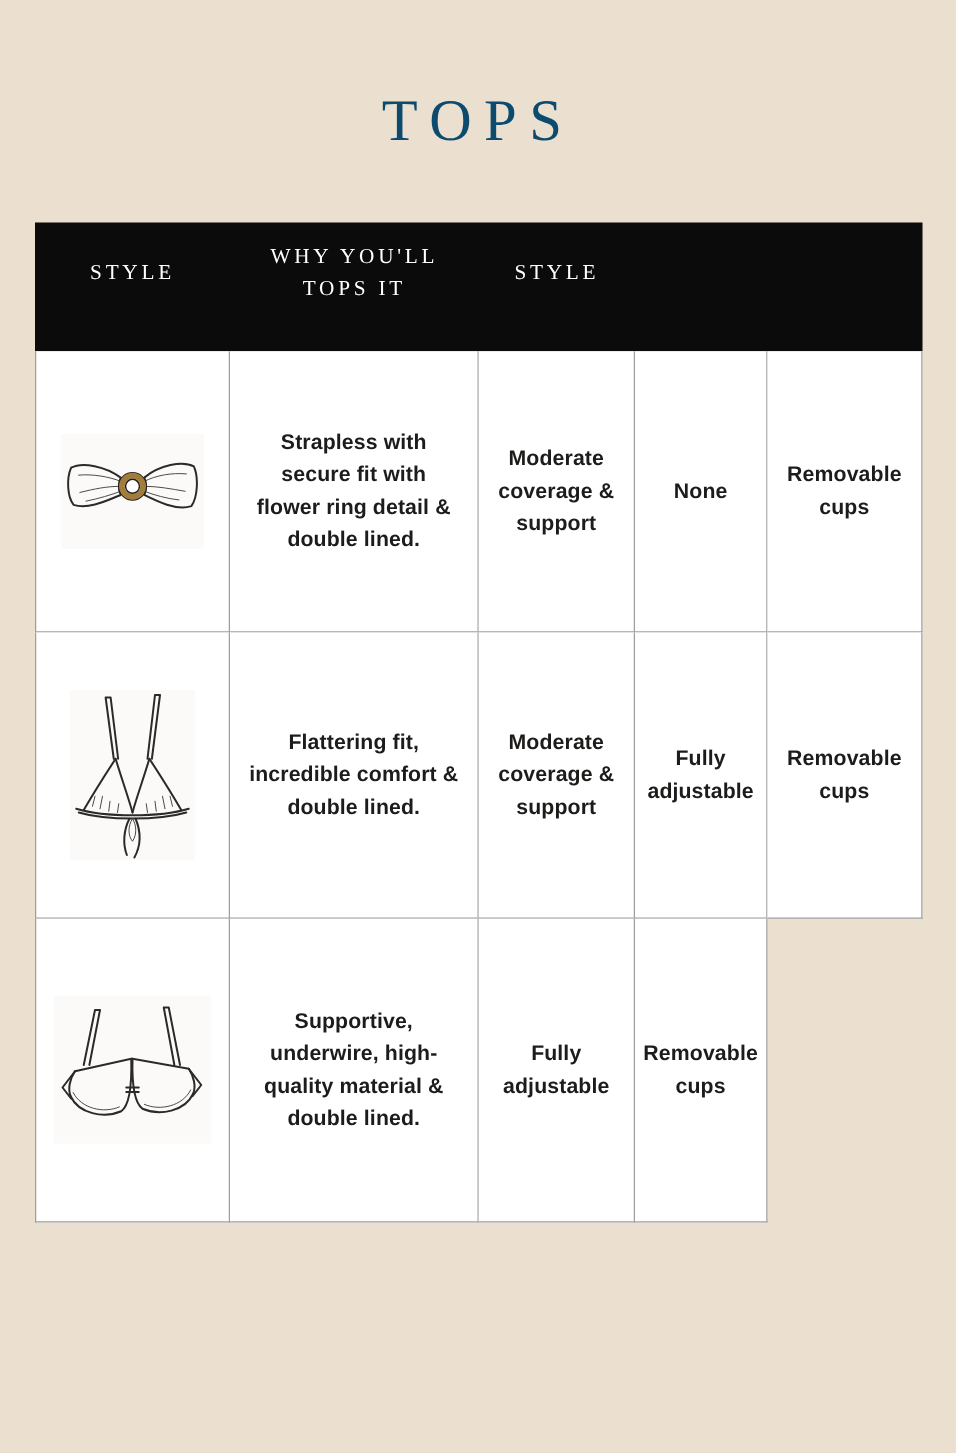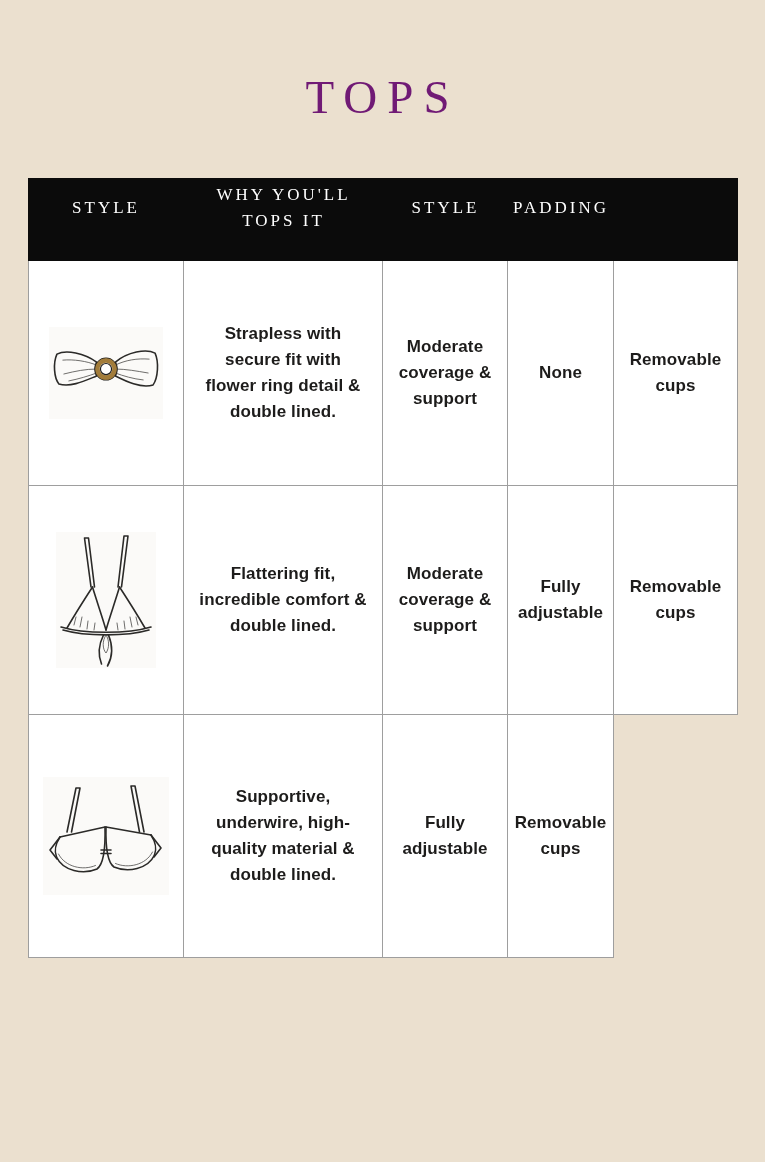--- a/index.html
+++ b/index.html
@@ -11,32 +11,32 @@
     overflow:hidden;
   }
   .title{
     margin:0;
     padding-top:74px;
     text-align:center;
     font-family:"Liberation Serif",serif;
     font-weight:400;
     font-size:47px;
     letter-spacing:10px;
-    color:#701a75;
+    color:#0c4a6e;
     line-height:1.0;
   }
   .table{
     position:absolute;
     left:28px; top:178px;
     width:710px;
   }
   .thead{
     display:grid;
     grid-template-columns:156px 199px 125px 106px 124px;
-    height:83px;
+    height:103px;
     background:#0b0b0b;
   }
   .th{
     display:flex;
     align-items:center;
     justify-content:center;
     color:#ffffff;
     font-family:"Liberation Serif",serif;
     font-weight:400;
     font-size:17px;
@@ -88,23 +88,20 @@
 
   <div class="thead">
     <div class="th">
         <span class="wrap">STYLE</span>
       </div>
     <div class="th">
         <span class="wrap">WHY YOU'LL TOPS IT</span>
       </div>
     <div class="th">
         <span class="wrap">STYLE</span>
-      </div>
-    <div class="th">
-        <span class="wrap">PADDING</span>
       </div>
   </div>
 
   <div class="tbody">
 
     <div class="cell first">
       <div class="illus">
         <svg width="114" height="92" viewBox="0 0 115 90">
           <path class="ln" d="M48,34 C36,25 17,21 8,26 C4,35 5,50 10,56 C22,60 38,52 48,48 C46,44 46,38 48,34 Z"></path>
           <path class="ln" d="M67,34 C79,24 98,20 107,25 C111,34 110,50 105,57 C93,61 77,53 67,48 C69,44 69,38 67,34 Z"></path>

